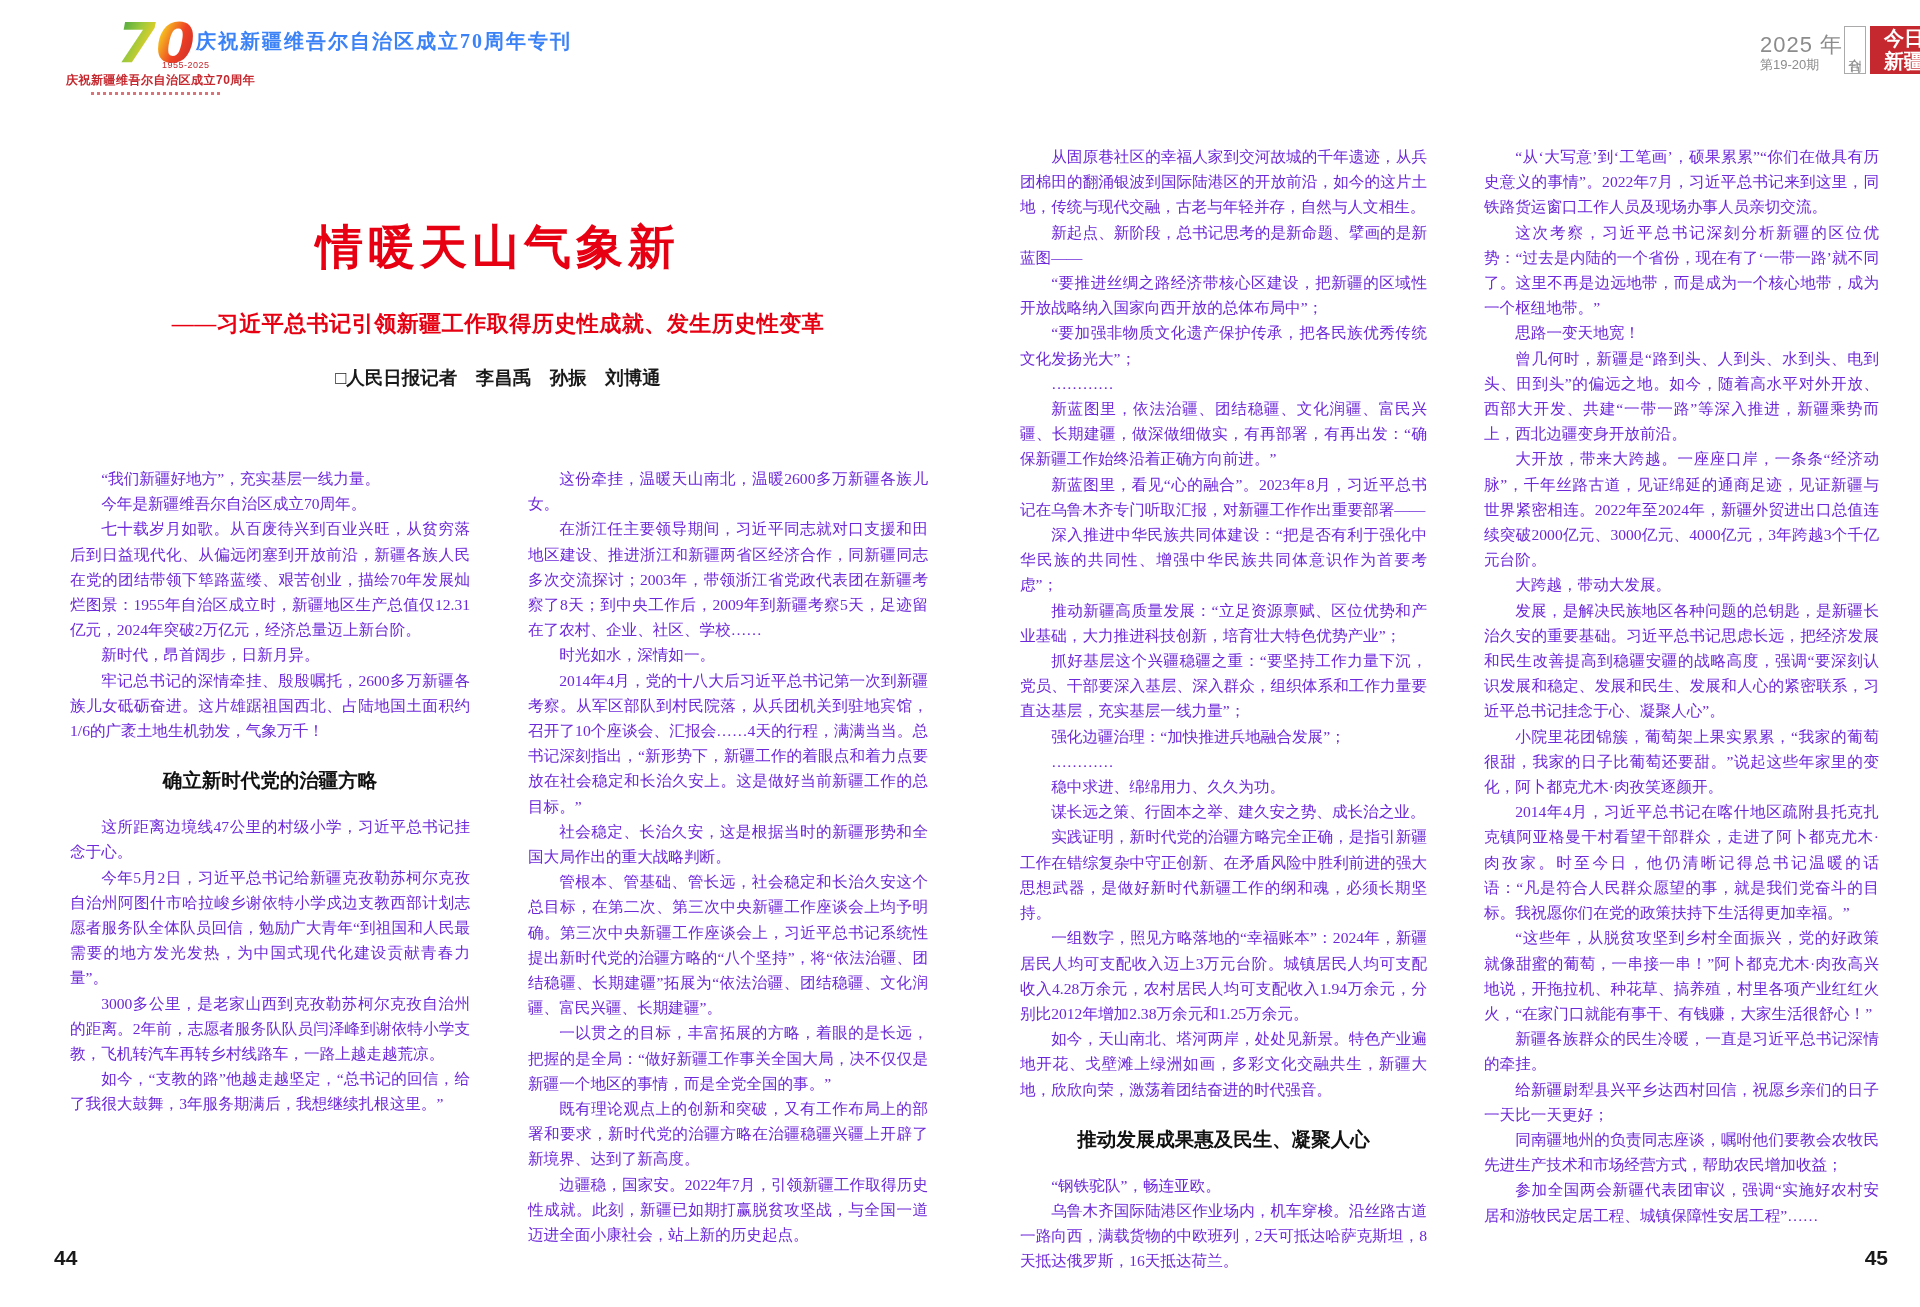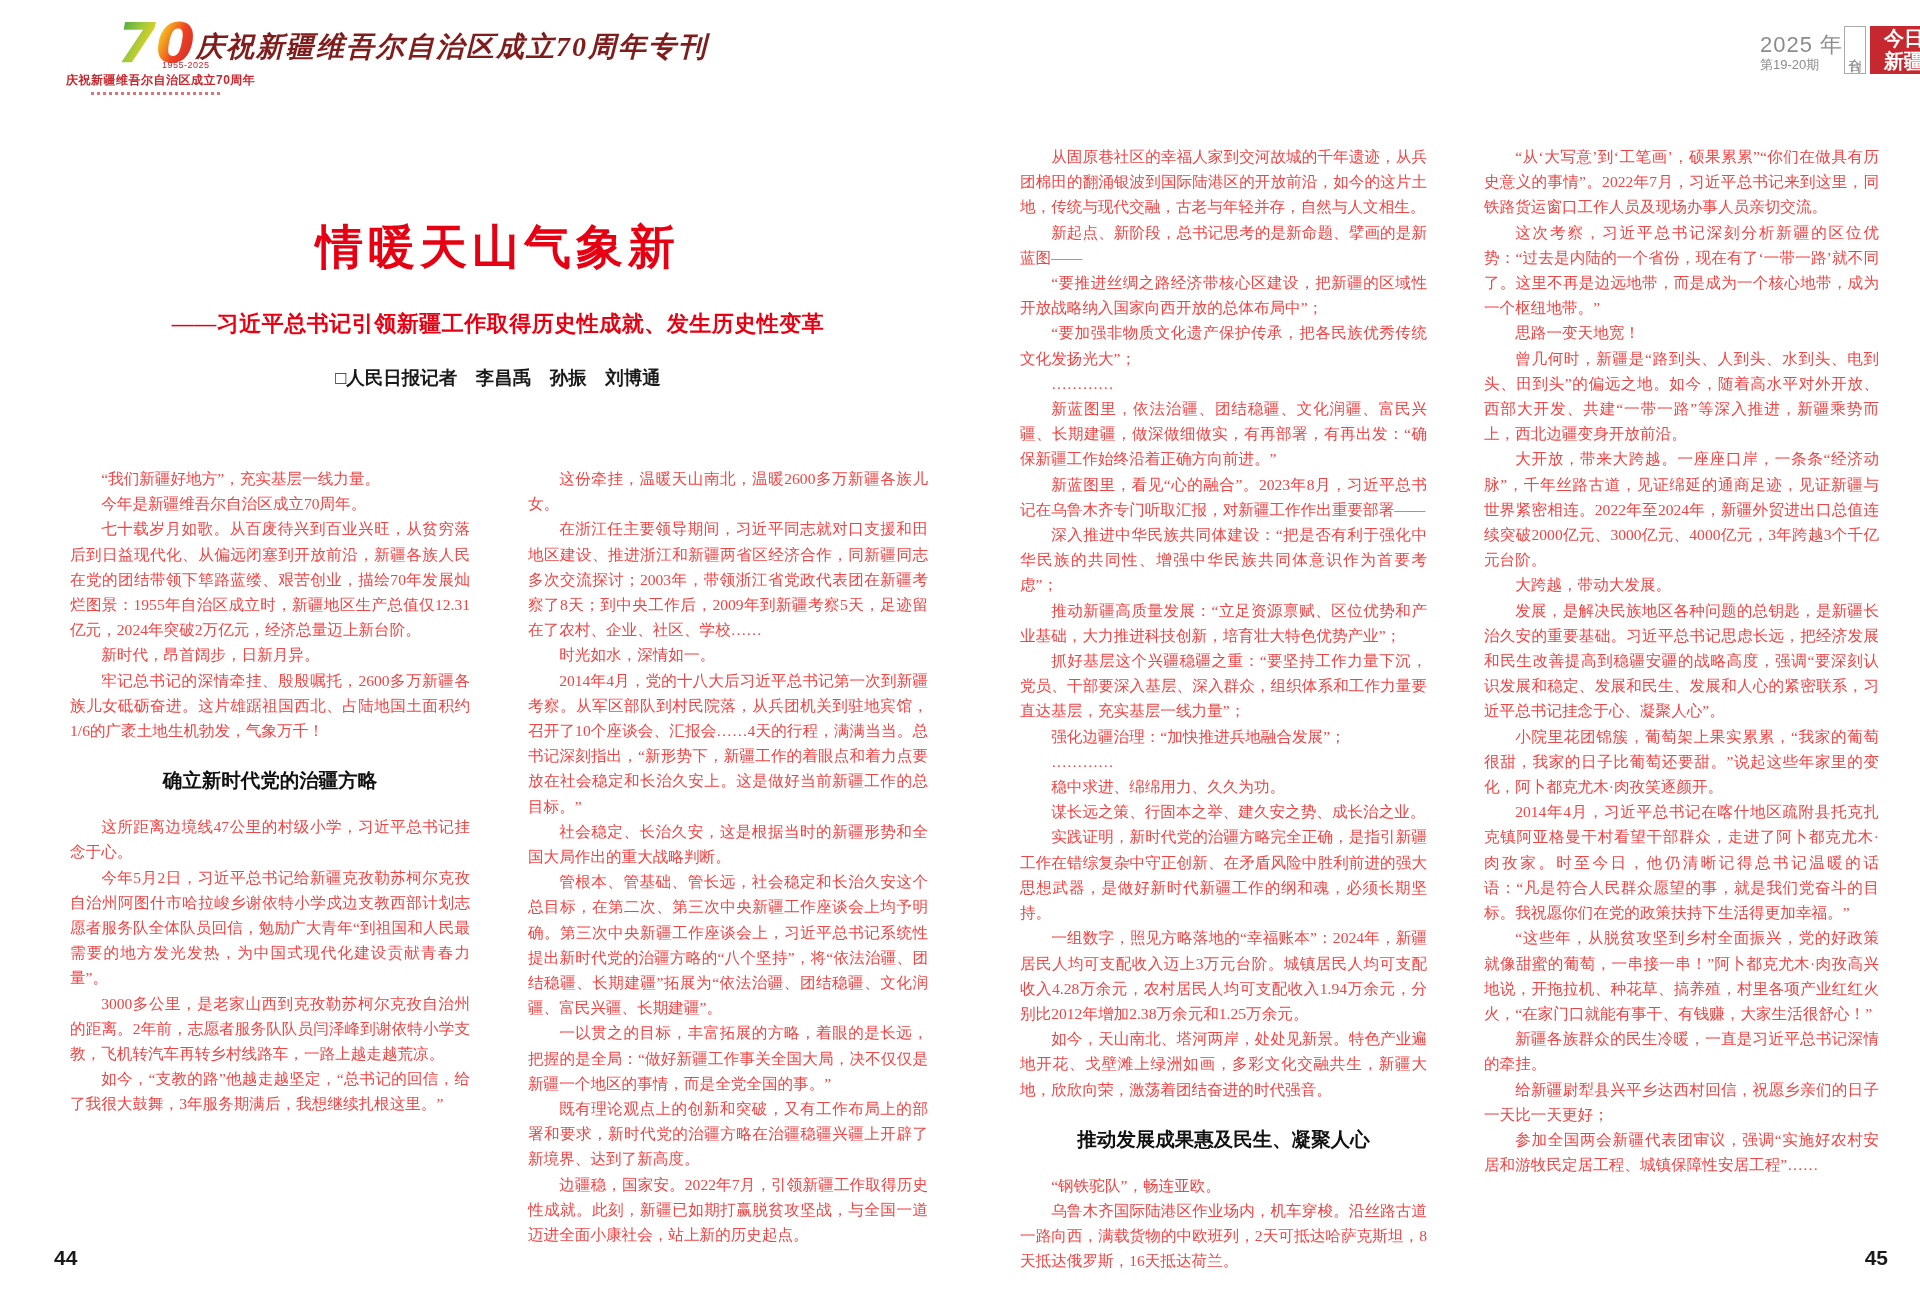--- a/index.html
+++ b/index.html
@@ -12,22 +12,22 @@
   .logo-70{font-family:"DejaVu Sans","Liberation Sans",sans-serif;
            font-style:italic;font-weight:900;font-size:56px;line-height:54px;
            background:linear-gradient(115deg,#2f9e44 0%,#9ec93c 28%,#f5d021 48%,#ef4123 72%,#c2272d 100%);
            -webkit-background-clip:text;background-clip:text;color:transparent;display:inline-block;}
   .logo-years{position:absolute;left:96px;top:44px;font-family:"Liberation Sans",sans-serif;
               font-size:9px;color:#c5282e;letter-spacing:.5px;}
   .logo-caption{font-size:12px;color:#c5282e;font-weight:bold;letter-spacing:.5px;margin-top:2px;
                 font-family:"Liberation Sans",sans-serif;white-space:nowrap;}
   .logo-uyghur{height:3px;width:130px;margin:3px auto 0;opacity:.65;
                background:repeating-linear-gradient(90deg,#c5282e 0 3px,transparent 3px 6px);}
-  .masthead-title{position:absolute;left:196px;top:28px;font-size:28px;font-weight:bold;
-                  color:#7f1d1d;letter-spacing:2px;font-family:"Liberation Serif",serif;font-style:italic;}
+  .masthead-title{position:absolute;left:196px;top:28px;font-size:20px;font-weight:bold;
+                  color:#3b82f6;letter-spacing:2px;font-family:"Liberation Serif",serif;}
   .issue-block{position:absolute;left:1756px;top:26px;width:164px;height:50px;}
   .issue-year{position:absolute;left:4px;top:4px;font-size:22px;color:#8c8c8c;
               font-family:"Liberation Sans",sans-serif;letter-spacing:1px;}
   .issue-number{position:absolute;left:4px;top:30px;font-size:13px;color:#8c8c8c;
                 font-family:"Liberation Sans",sans-serif;}
   .issue-combined{position:absolute;left:88px;top:0;width:20px;height:46px;border:1px solid #aaa;
                   color:#8c8c8c;font-size:13px;line-height:15px;text-align:center;
                   display:flex;flex-direction:column;justify-content:center;
                   writing-mode:vertical-rl;letter-spacing:2px;align-items:center;}
   .magazine-box{position:absolute;left:114px;top:0;width:68px;height:48px;background:#c5282e;
@@ -43,21 +43,21 @@
   .article-byline{margin-top:26px;font-size:18.5px;font-weight:bold;color:#1a1a1a;
                   font-family:"Liberation Sans",sans-serif;}
 
   
   .col{position:absolute;}
   #col1{left:70px;top:466px;width:400px;}
   #col2{left:528px;top:466px;width:400px;}
   #col3{left:1020px;top:144px;width:407px;}
   #col4{left:1484px;top:144px;width:395px;}
   .para{margin:0;text-indent:2em;font-size:15.6px;line-height:25.2px;text-align:justify;
-        color:#ef4444;}
+        color:#6d28d9;}
   .col-heading{margin:24px 0 20px;text-align:center;font-family:"Liberation Sans","DejaVu Sans",sans-serif;
                font-size:19.5px;font-weight:bold;color:#111;text-indent:0;}
 
   
   .pageno{position:absolute;font-family:"Liberation Sans",sans-serif;font-weight:bold;
           font-size:21px;color:#1a1a1a;top:1246px;}
   .pageno.left{left:54px;}
   .pageno.right{left:1840px;width:48px;text-align:right;}
 </style>
 </head>
@@ -140,19 +140,20 @@
       <p class="para">思路一变天地宽！</p>
       <p class="para">曾几何时，新疆是“路到头、人到头、水到头、电到头、田到头”的偏远之地。如今，随着高水平对外开放、西部大开发、共建“一带一路”等深入推进，新疆乘势而上，西北边疆变身开放前沿。</p>
       <p class="para">大开放，带来大跨越。一座座口岸，一条条“经济动脉”，千年丝路古道，见证绵延的通商足迹，见证新疆与世界紧密相连。2022年至2024年，新疆外贸进出口总值连续突破2000亿元、3000亿元、4000亿元，3年跨越3个千亿元台阶。</p>
       <p class="para">大跨越，带动大发展。</p>
       <p class="para">发展，是解决民族地区各种问题的总钥匙，是新疆长治久安的重要基础。习近平总书记思虑长远，把经济发展和民生改善提高到稳疆安疆的战略高度，强调“要深刻认识发展和稳定、发展和民生、发展和人心的紧密联系，习近平总书记挂念于心、凝聚人心”。</p>
       <p class="para">小院里花团锦簇，葡萄架上果实累累，“我家的葡萄很甜，我家的日子比葡萄还要甜。”说起这些年家里的变化，阿卜都克尤木·肉孜笑逐颜开。</p>
       <p class="para">2014年4月，习近平总书记在喀什地区疏附县托克扎克镇阿亚格曼干村看望干部群众，走进了阿卜都克尤木·肉孜家。时至今日，他仍清晰记得总书记温暖的话语：“凡是符合人民群众愿望的事，就是我们党奋斗的目标。我祝愿你们在党的政策扶持下生活得更加幸福。”</p>
       <p class="para">“这些年，从脱贫攻坚到乡村全面振兴，党的好政策就像甜蜜的葡萄，一串接一串！”阿卜都克尤木·肉孜高兴地说，开拖拉机、种花草、搞养殖，村里各项产业红红火火，“在家门口就能有事干、有钱赚，大家生活很舒心！”</p>
       <p class="para">新疆各族群众的民生冷暖，一直是习近平总书记深情的牵挂。</p>
       <p class="para">给新疆尉犁县兴平乡达西村回信，祝愿乡亲们的日子一天比一天更好；</p>
+      <p class="para">同南疆地州的负责同志座谈，嘱咐他们要教会农牧民先进生产技术和市场经营方式，帮助农民增加收益；</p>
       <p class="para">参加全国两会新疆代表团审议，强调“实施好农村安居和游牧民定居工程、城镇保障性安居工程”……</p>
     </div>
 
   <div class="pageno left">44</div>
   <div class="pageno right">45</div>
 
 </div>
 
 </body></html>

